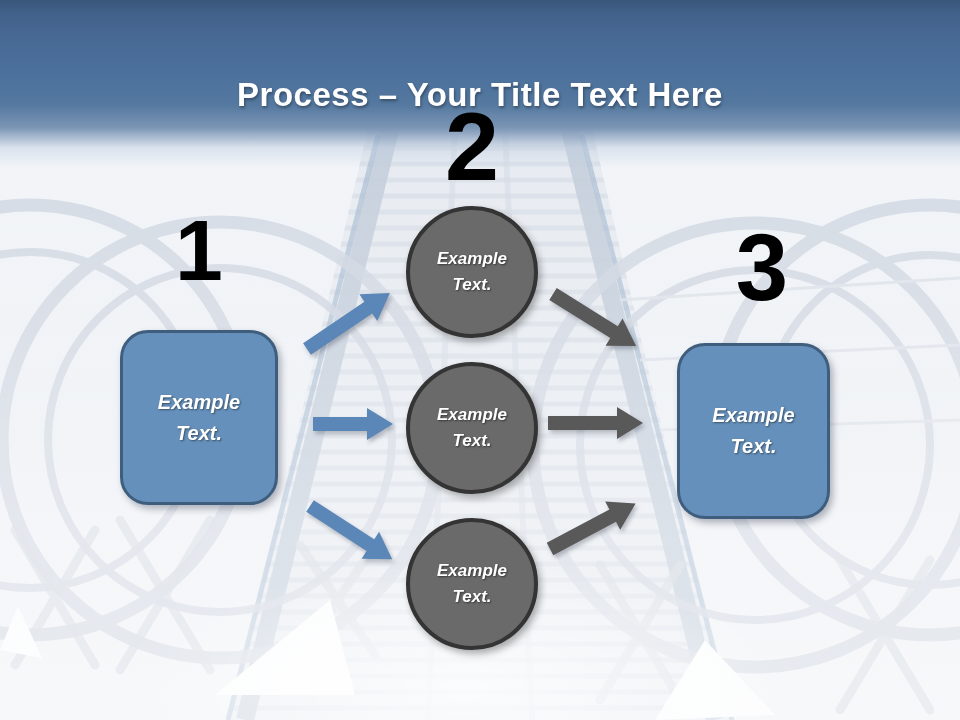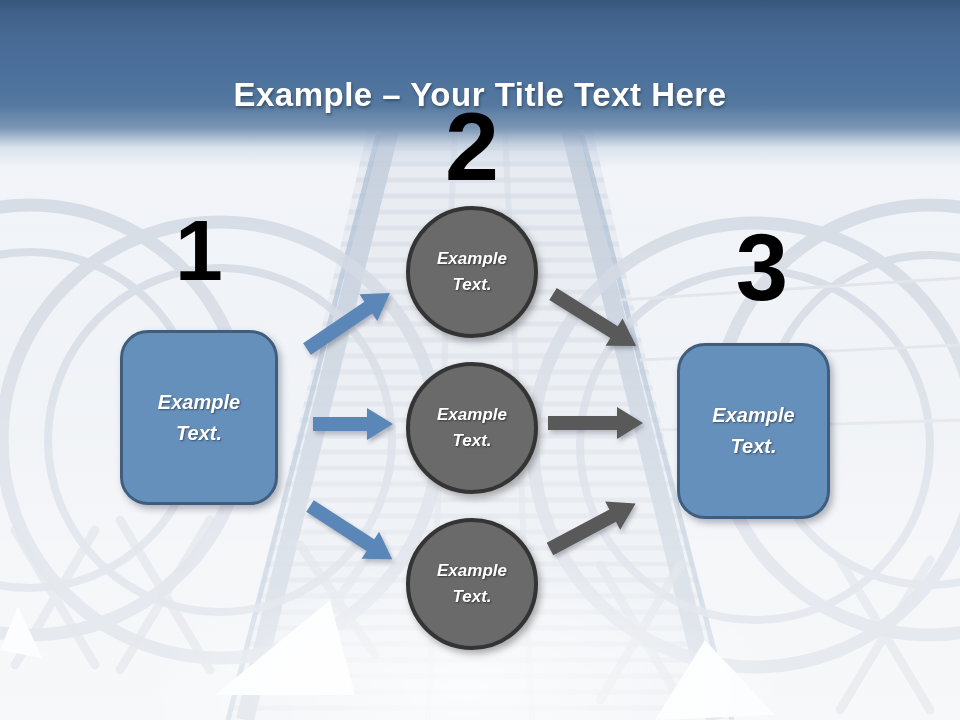--- a/index.html
+++ b/index.html
@@ -126,21 +126,21 @@
       <polygon points="215,695 330,600 355,695"></polygon>
       <polygon points="655,720 705,640 775,715"></polygon>
       <polygon points="0,650 18,606 42,658"></polygon>
     </g>
 
     <ellipse cx="465" cy="690" rx="320" ry="130" fill="url(#glow)"></ellipse>
     <rect x="0" y="0" width="960" height="720" fill="url(#wash)"></rect>
   </svg>
 
   <div class="header"></div>
-  <h1 class="title"><span class="t-bold">Example</span> <span class="t-rest">– Your Title Text Here</span></h1>
+  <h1 class="title"><span class="t-bold">Process</span> <span class="t-rest">– Your Title Text Here</span></h1>
 
   <div class="num num1">1</div>
   <div class="num num2">2</div>
   <div class="num num3">3</div>
 
   <svg class="arrows" viewBox="0 0 960 720" aria-hidden="true">
     <g fill="#5b87b8">
       <polygon transform="translate(307,349) rotate(-34)" points="0,-7 74,-7 74,-16 100,0 74,16 74,7 0,7"></polygon>
       <polygon transform="translate(313,424)" points="0,-7 54,-7 54,-16 80,0 54,16 54,7 0,7"></polygon>
       <polygon transform="translate(310,506) rotate(33)" points="0,-7 72,-7 72,-16 98,0 72,16 72,7 0,7"></polygon>

